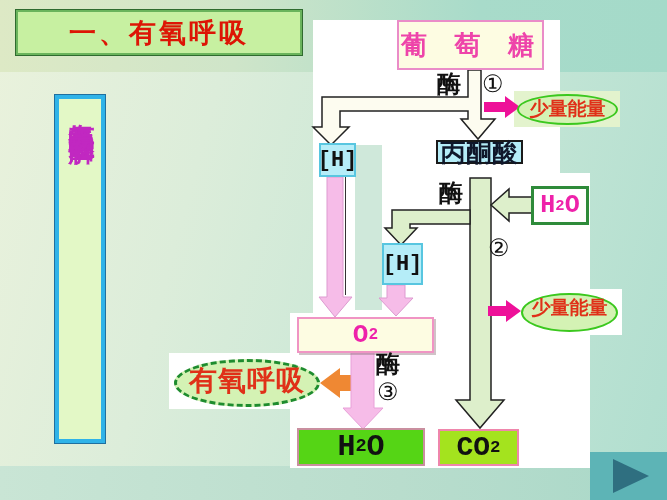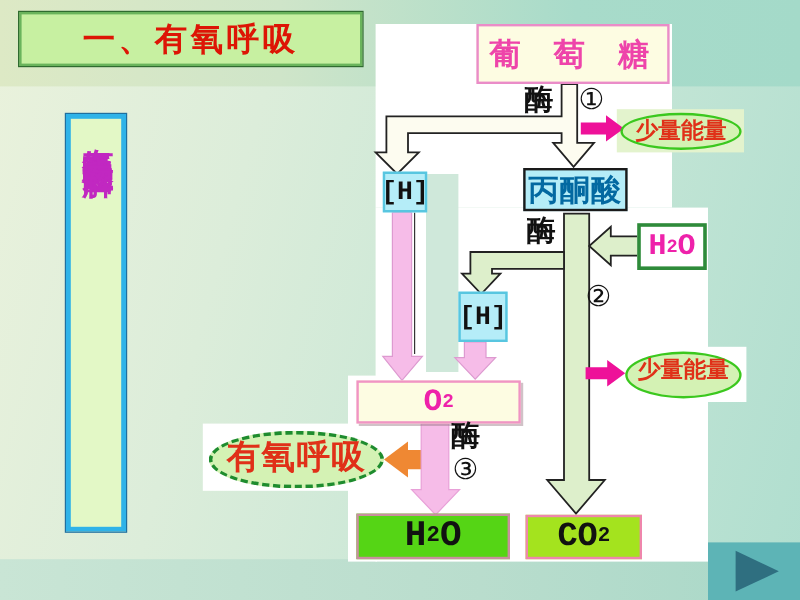--- a/index.html
+++ b/index.html
@@ -32,35 +32,35 @@
   
   .side-box{left:55px;top:95px;width:50px;height:348px;
     background:#e3f8c6;border:4px solid #2fb3e8;outline:1px solid #1f6f9f;
     box-sizing:border-box;display:flex;justify-content:center;}
   .side-box span{writing-mode:vertical-rl;text-orientation:upright;
     font-size:26px;font-weight:bold;color:var(--side-text,#c128c1);
     letter-spacing:2px;line-height:1.0;margin-top:4px;}
 
   
   .dbox{display:flex;align-items:center;justify-content:center;box-sizing:border-box;font-weight:bold;}
-  .glucose-box{left:397px;top:20px;width:161px;height:50px;background:#fdfce2;
+  .glucose-box{left:397px;top:20px;width:147px;height:50px;background:#fdfce2;
     border:2px solid #ea8cc8;font-size:26px;color:var(--glucose-text,#ee44aa);letter-spacing:6px;}
   .hbox1{left:319px;top:143px;width:37px;height:34px;}
   .hbox2{left:382px;top:243px;width:41px;height:42px;}
   .hbox{background:var(--box-cyan,#b5edf8);border:2px solid #58c6e0;font-size:22px;color:#111;}
-  .pyruvate-box{left:436px;top:140px;width:87px;height:36px;background:var(--box-cyan,#b5edf8);
-    border:2px solid #1a1a1a;font-size:25px;color:#0369a1;letter-spacing:1px;}
+  .pyruvate-box{left:436px;top:140px;width:87px;height:24px;background:var(--box-cyan,#b5edf8);
+    border:2px solid #1a1a1a;font-size:25px;color:#0f172a;letter-spacing:1px;}
   .water-in-box{left:531px;top:186px;width:58px;height:39px;background:#ffffff;
     border:3px solid #2e8b3a;font-size:25px;color:var(--formula-magenta,#ee22aa);}
   .o2-box{left:297px;top:317px;width:137px;height:36px;background:#fdfce2;
     border:2px solid #f094c4;box-shadow:2px 2px 0 rgba(150,120,130,.45);
     font-size:26px;color:var(--formula-magenta,#ee22aa);}
   .water-out-box{left:297px;top:428px;width:128px;height:38px;background:var(--box-green-h2o,#55d515);
     border:2px solid #c98f9f;font-size:30px;color:#111;}
-  .co2-box{left:438px;top:429px;width:97px;height:37px;background:var(--box-green-co2,#a4e31e);
+  .co2-box{left:438px;top:429px;width:81px;height:37px;background:var(--box-green-co2,#a4e31e);
     border:2px solid #ef86ac;font-size:28px;color:#111;}
   .dbox sub{font-size:0.62em;line-height:0;}
 
   
   .ellipse{border-radius:50%;display:flex;align-items:flex-start;justify-content:center;
     background:var(--ellipse-green-fill,#d4f2b4);border:2px solid var(--ellipse-green-border,#3bc81e);
     box-sizing:border-box;font-weight:bold;color:var(--energy-text,#e03018);}
   .energy1{left:517px;top:94px;width:101px;height:31px;font-size:19px;}
   .energy2{left:521px;top:293px;width:97px;height:39px;font-size:19px;}
   .energy-large{left:174px;top:359px;width:146px;height:48px;font-size:28px;

